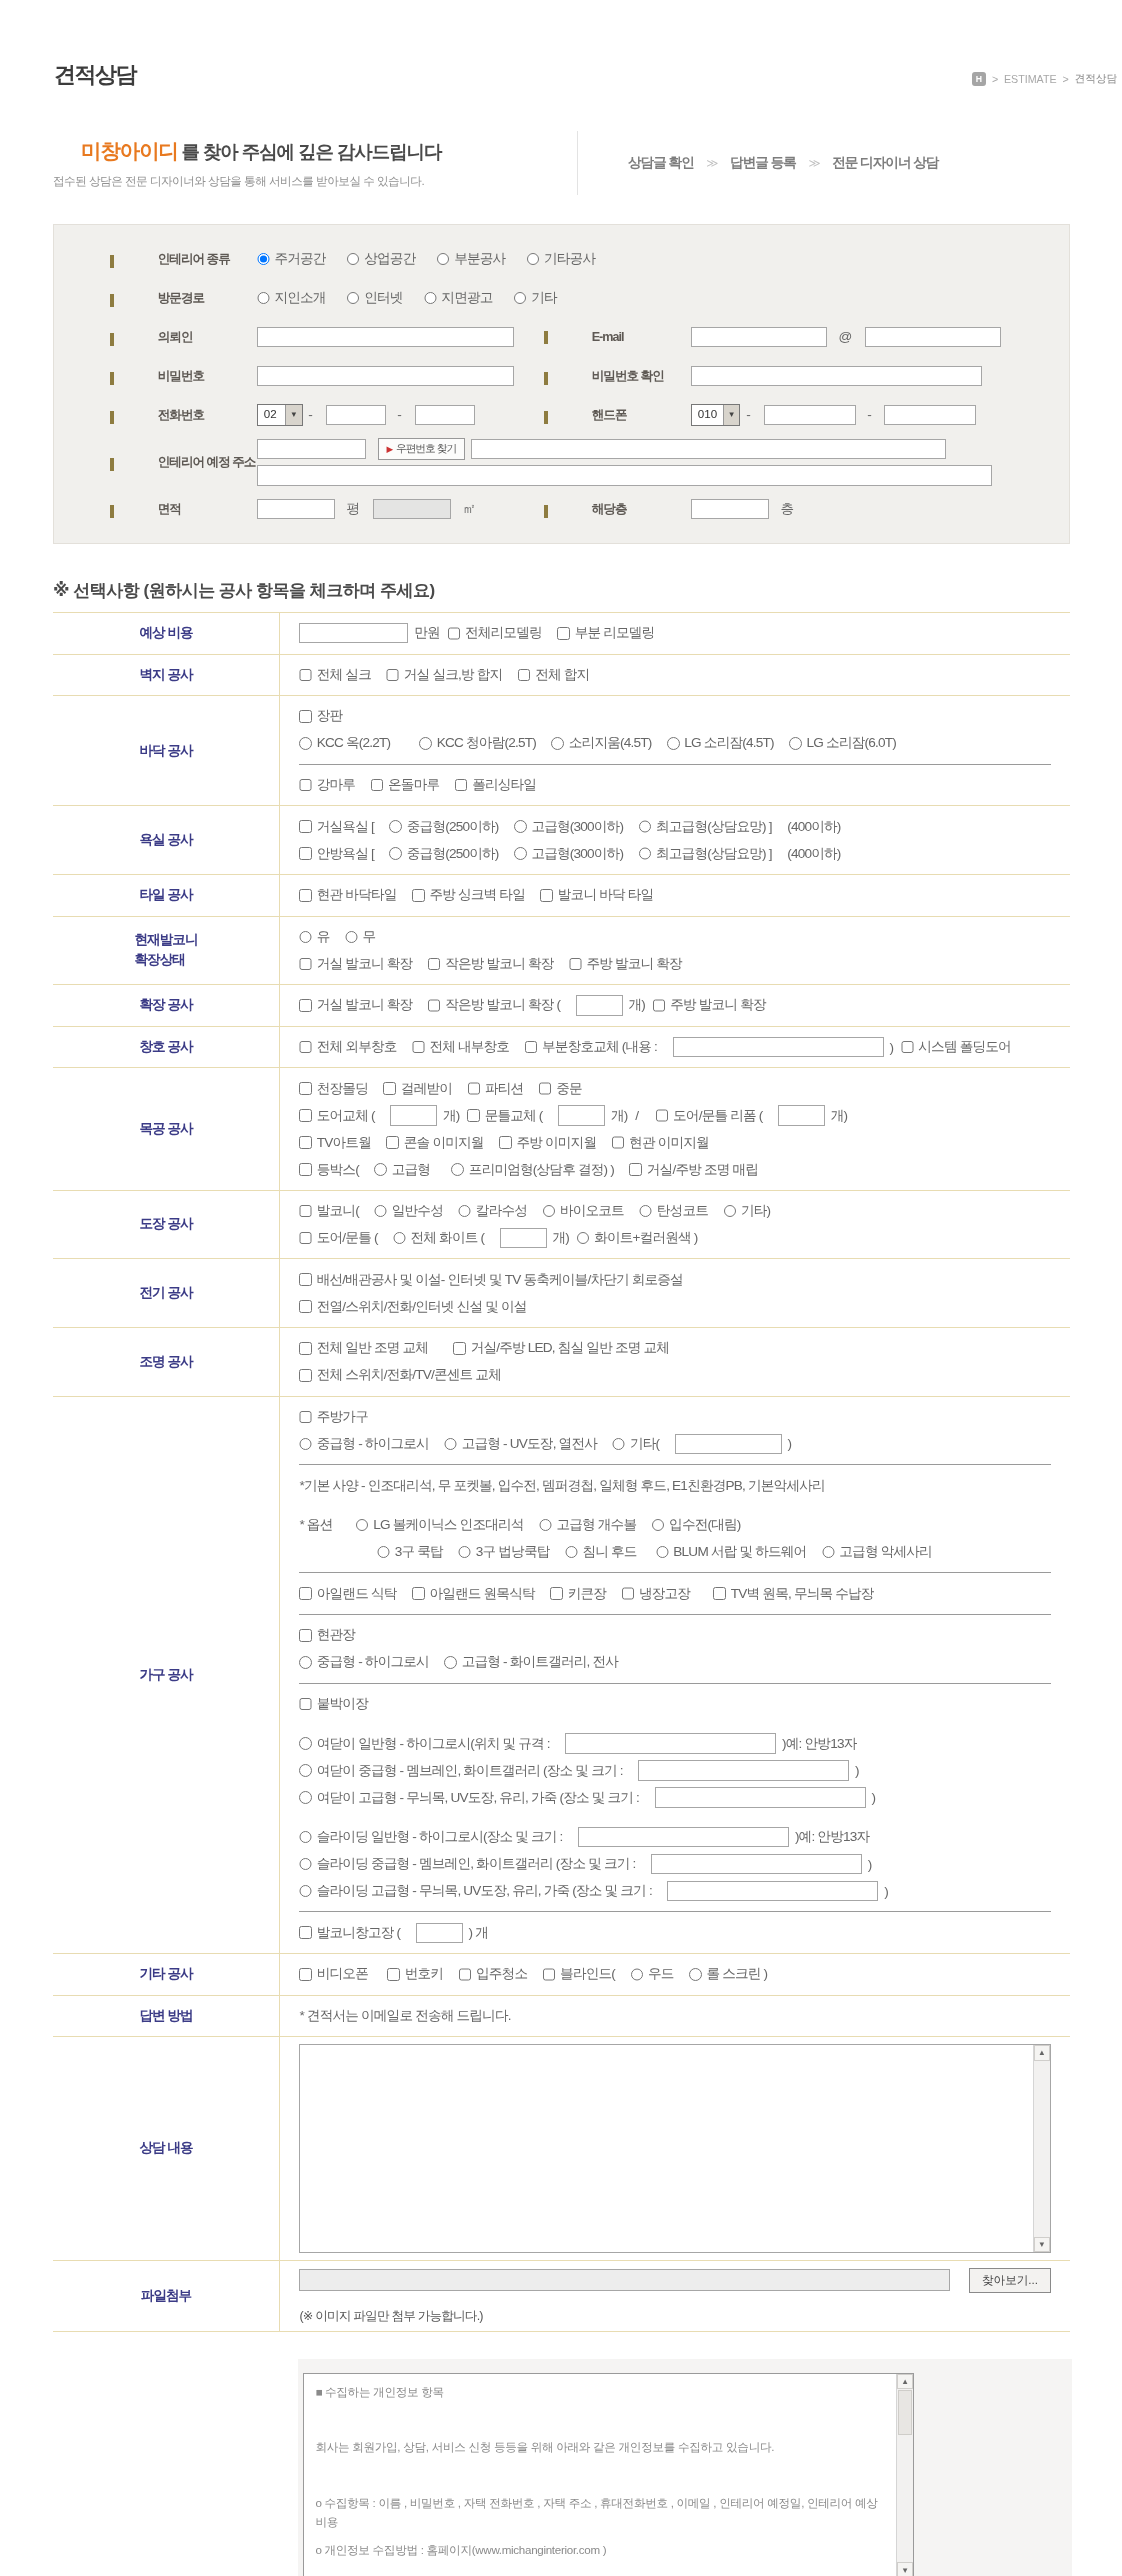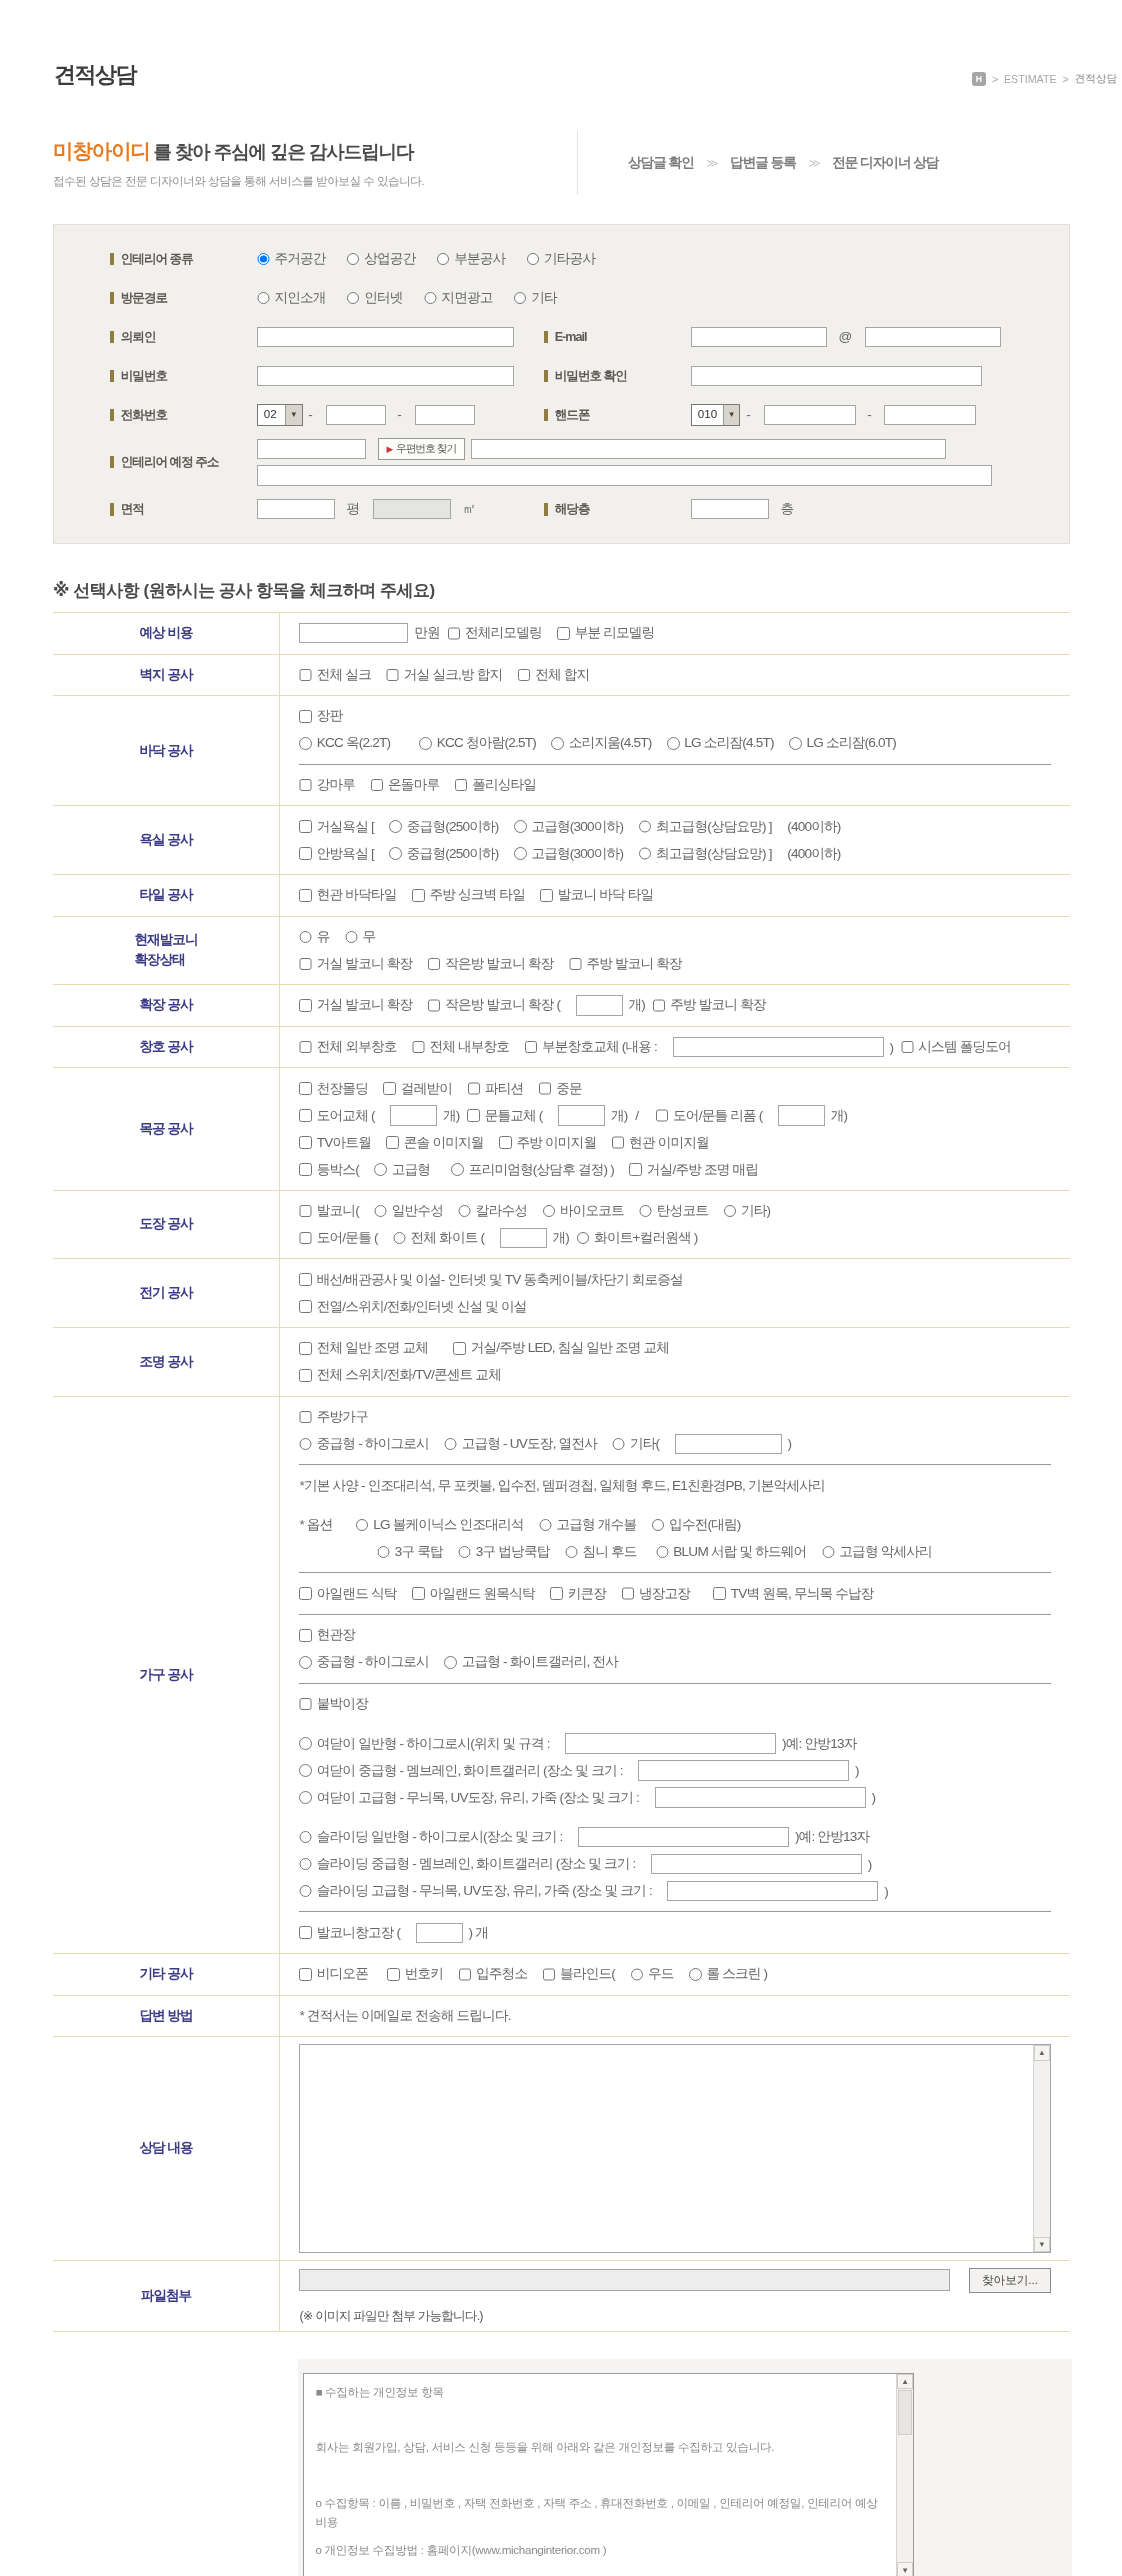--- a/index.html
+++ b/index.html
@@ -10,31 +10,31 @@
   
   .hdr { display:flex; justify-content:space-between; align-items:flex-end; padding:60px 5.8px 0 54px; }
   .title { font-size:22px; font-weight:bold; color:#3c3c3c; letter-spacing:-1.5px; }
   .crumbs { font-size:10.7px; color:#a8a8a8; display:flex; align-items:center; gap:5.8px; white-space:nowrap; padding-bottom:3.9px; }
   .hicon { width:14.5px; height:14.5px; background:#a5a5a5; color:#fff; font-size:8.7px; font-weight:bold; display:flex; align-items:center; justify-content:center; border-radius:2.9px; cursor:pointer; }
   .crumb-cur { color:#8a8a8a; }
 
   
   .greet { display:flex; align-items:center; margin:41px 53px 0; }
   .greet-left { width:524px; flex-shrink:0; }
-  .gtitle { letter-spacing:-1px; }
+  .gtitle { letter-spacing:-1px;margin-left:28px; }
   .gtitle .brand { color:#e8791f; font-size:20.4px; font-weight:bold; }
   .gtitle .rest { color:#4a4a4a; font-size:18.4px; font-weight:bold; }
   .gsub { margin-top:9.7px; color:#909090; font-size:11.6px; letter-spacing:-0.5px; }
   .gsteps { flex:1; border-left:1px solid #e3e3e3; padding-left:50px; display:flex; align-items:center; gap:12.6px; color:#7d7d7d; font-size:13.6px; font-weight:bold; letter-spacing:-1px; height:64px; }
   .gsep { color:#c0c0c0; font-size:11.6px; font-weight:normal; }
 
   
   .fbox { margin:29px 53px 0; background:#f1f0ed; border:1px solid #e3e0da; padding:14.5px 0; }
   .frow { display:flex; align-items:center; min-height:39px; padding-left:56px; }
-  .flabel { width:147px; display:flex; align-items:center; font-size:12.6px; font-weight:bold; color:#5e5954; letter-spacing:-1px; flex-shrink:0; }
+  .flabel { width:147px; display:flex; align-items:flex-end; font-size:12.6px; font-weight:bold; color:#5e5954; letter-spacing:-1px; flex-shrink:0;gap:37px; }
   .lbar { width:3.9px; height:12.6px; background:#8e7c40; margin-right:6.8px; flex-shrink:0; }
   .fctrl { display:flex; align-items:center; gap:5.8px; }
   .fctrl.fixed { width:287px; flex-shrink:0; }
   .fcol { display:flex; flex-direction:column; gap:5.8px; padding:3.9px 0; }
   .fline { display:flex; align-items:center; gap:5.8px; }
 
   .opt { display:inline-flex; align-items:center; margin-right:15.5px; white-space:nowrap; cursor:pointer; }
   .opt input { width:12.6px; height:12.6px; margin:0 4.8px 0 0; cursor:pointer; }
   .opt-t { font-size:13.6px; color:#666; letter-spacing:-0.8px; }
   .seg-t { font-size:13.6px; color:#666; letter-spacing:-0.8px; margin-right:7.8px; }

